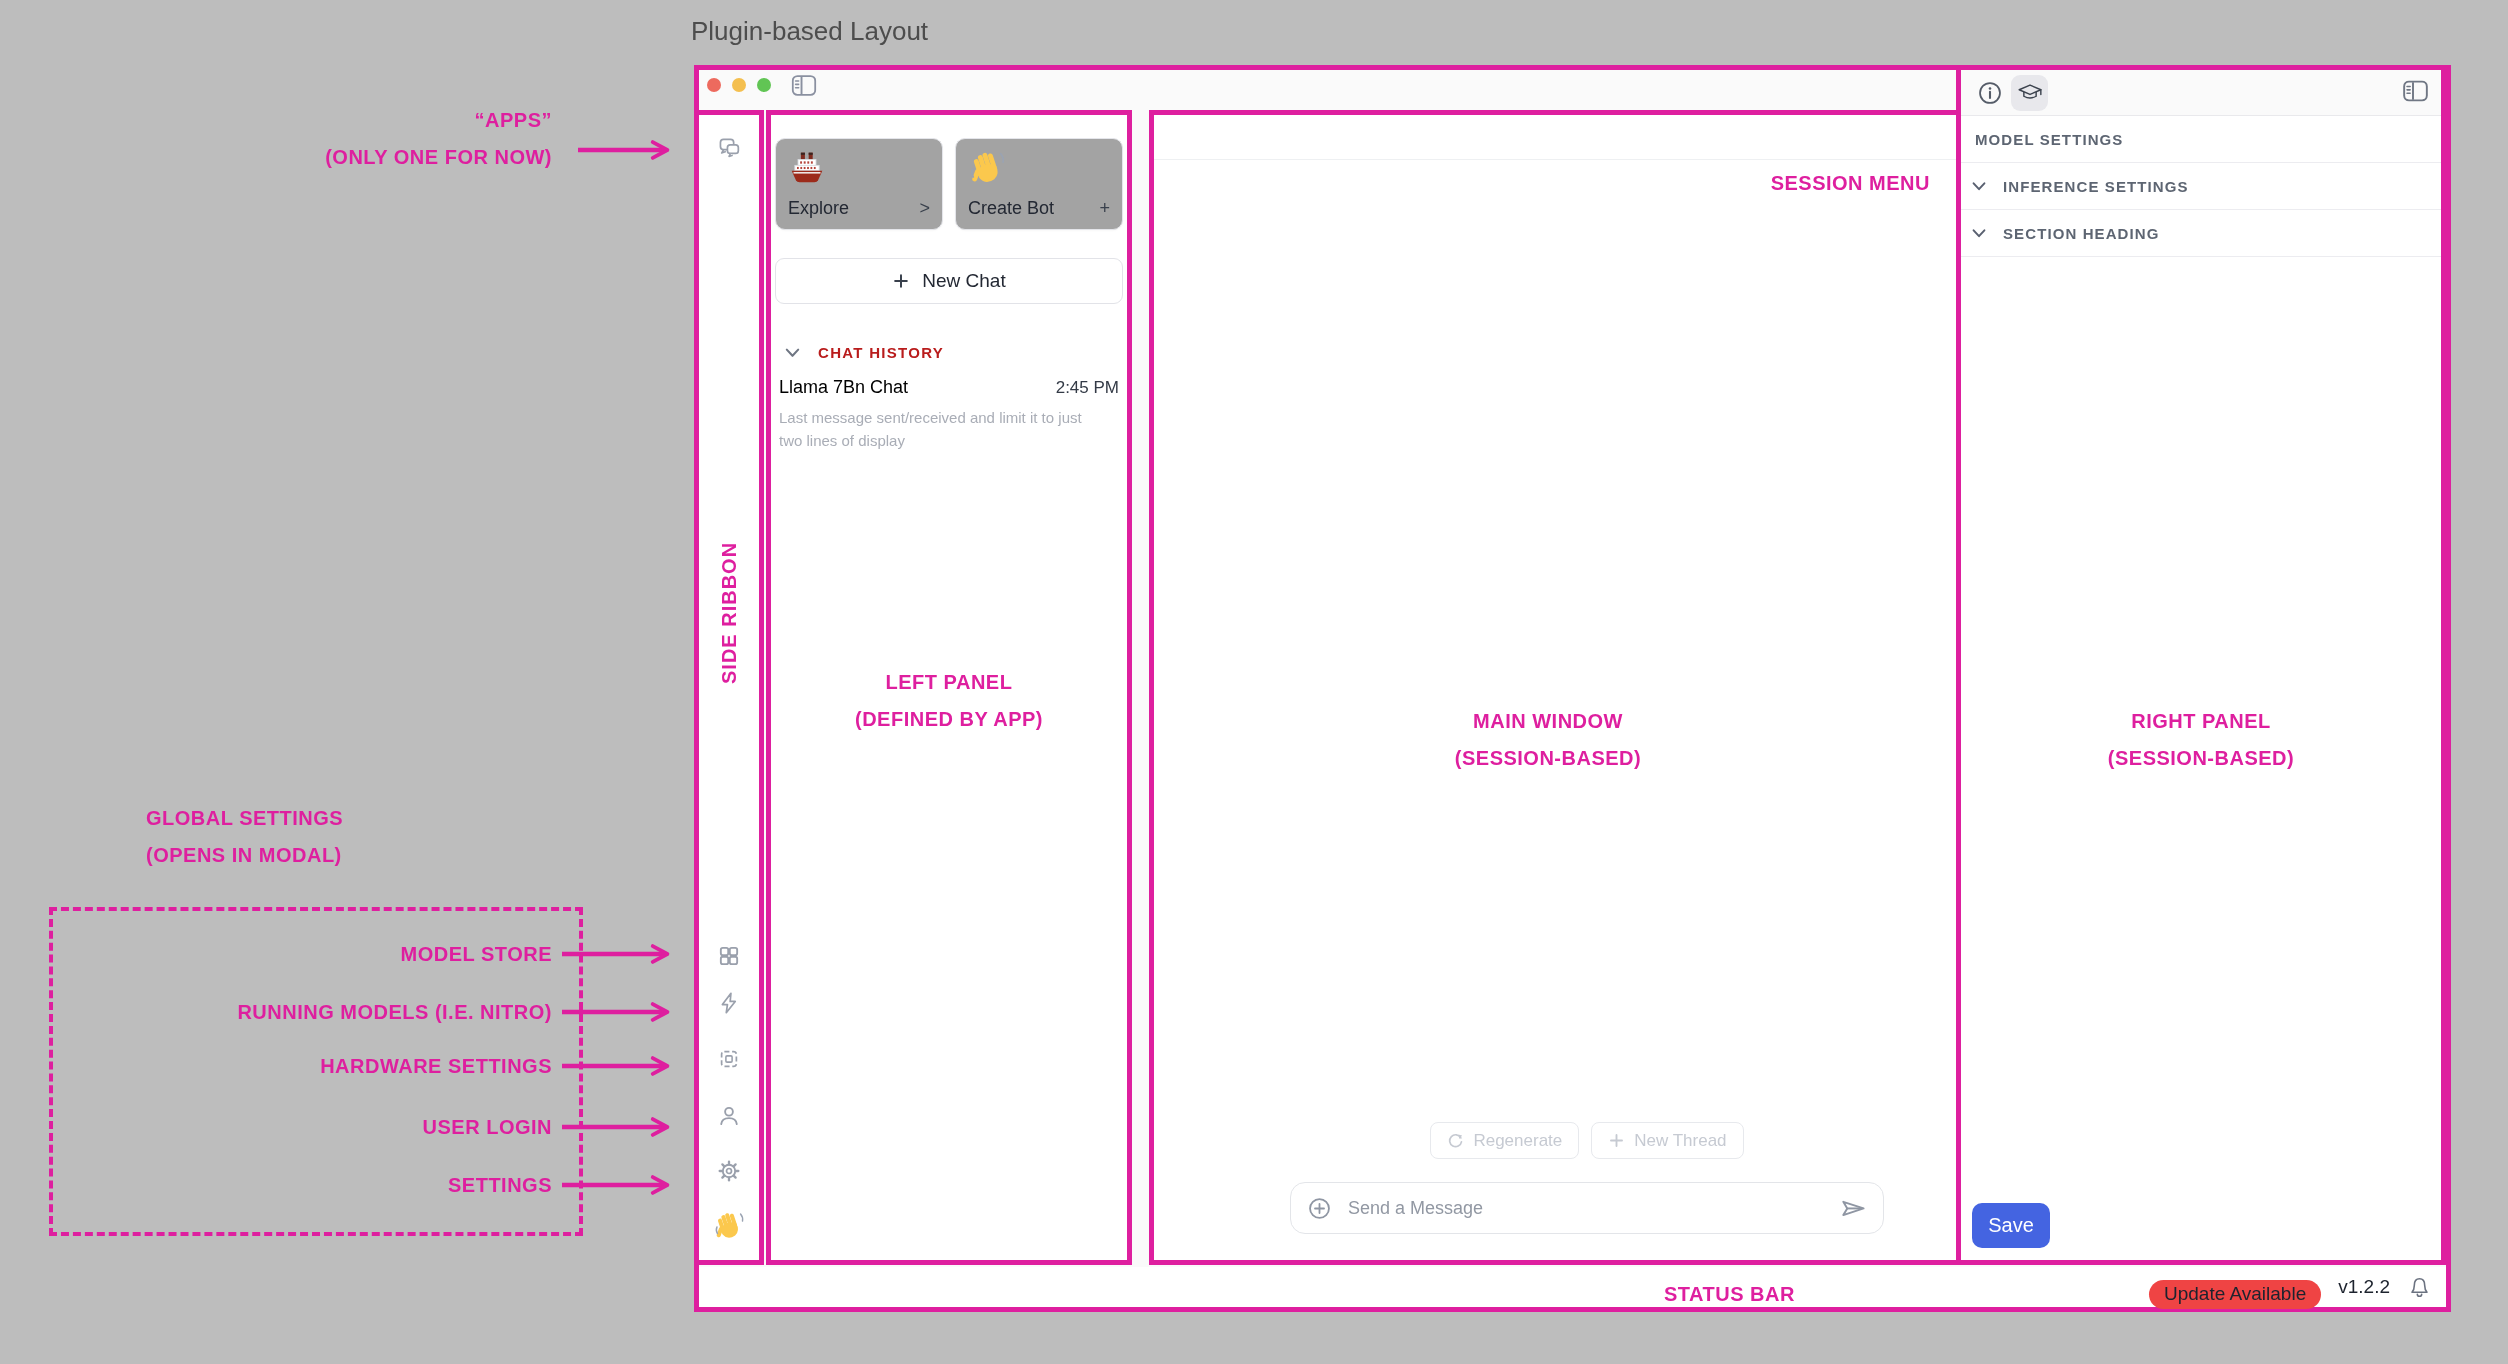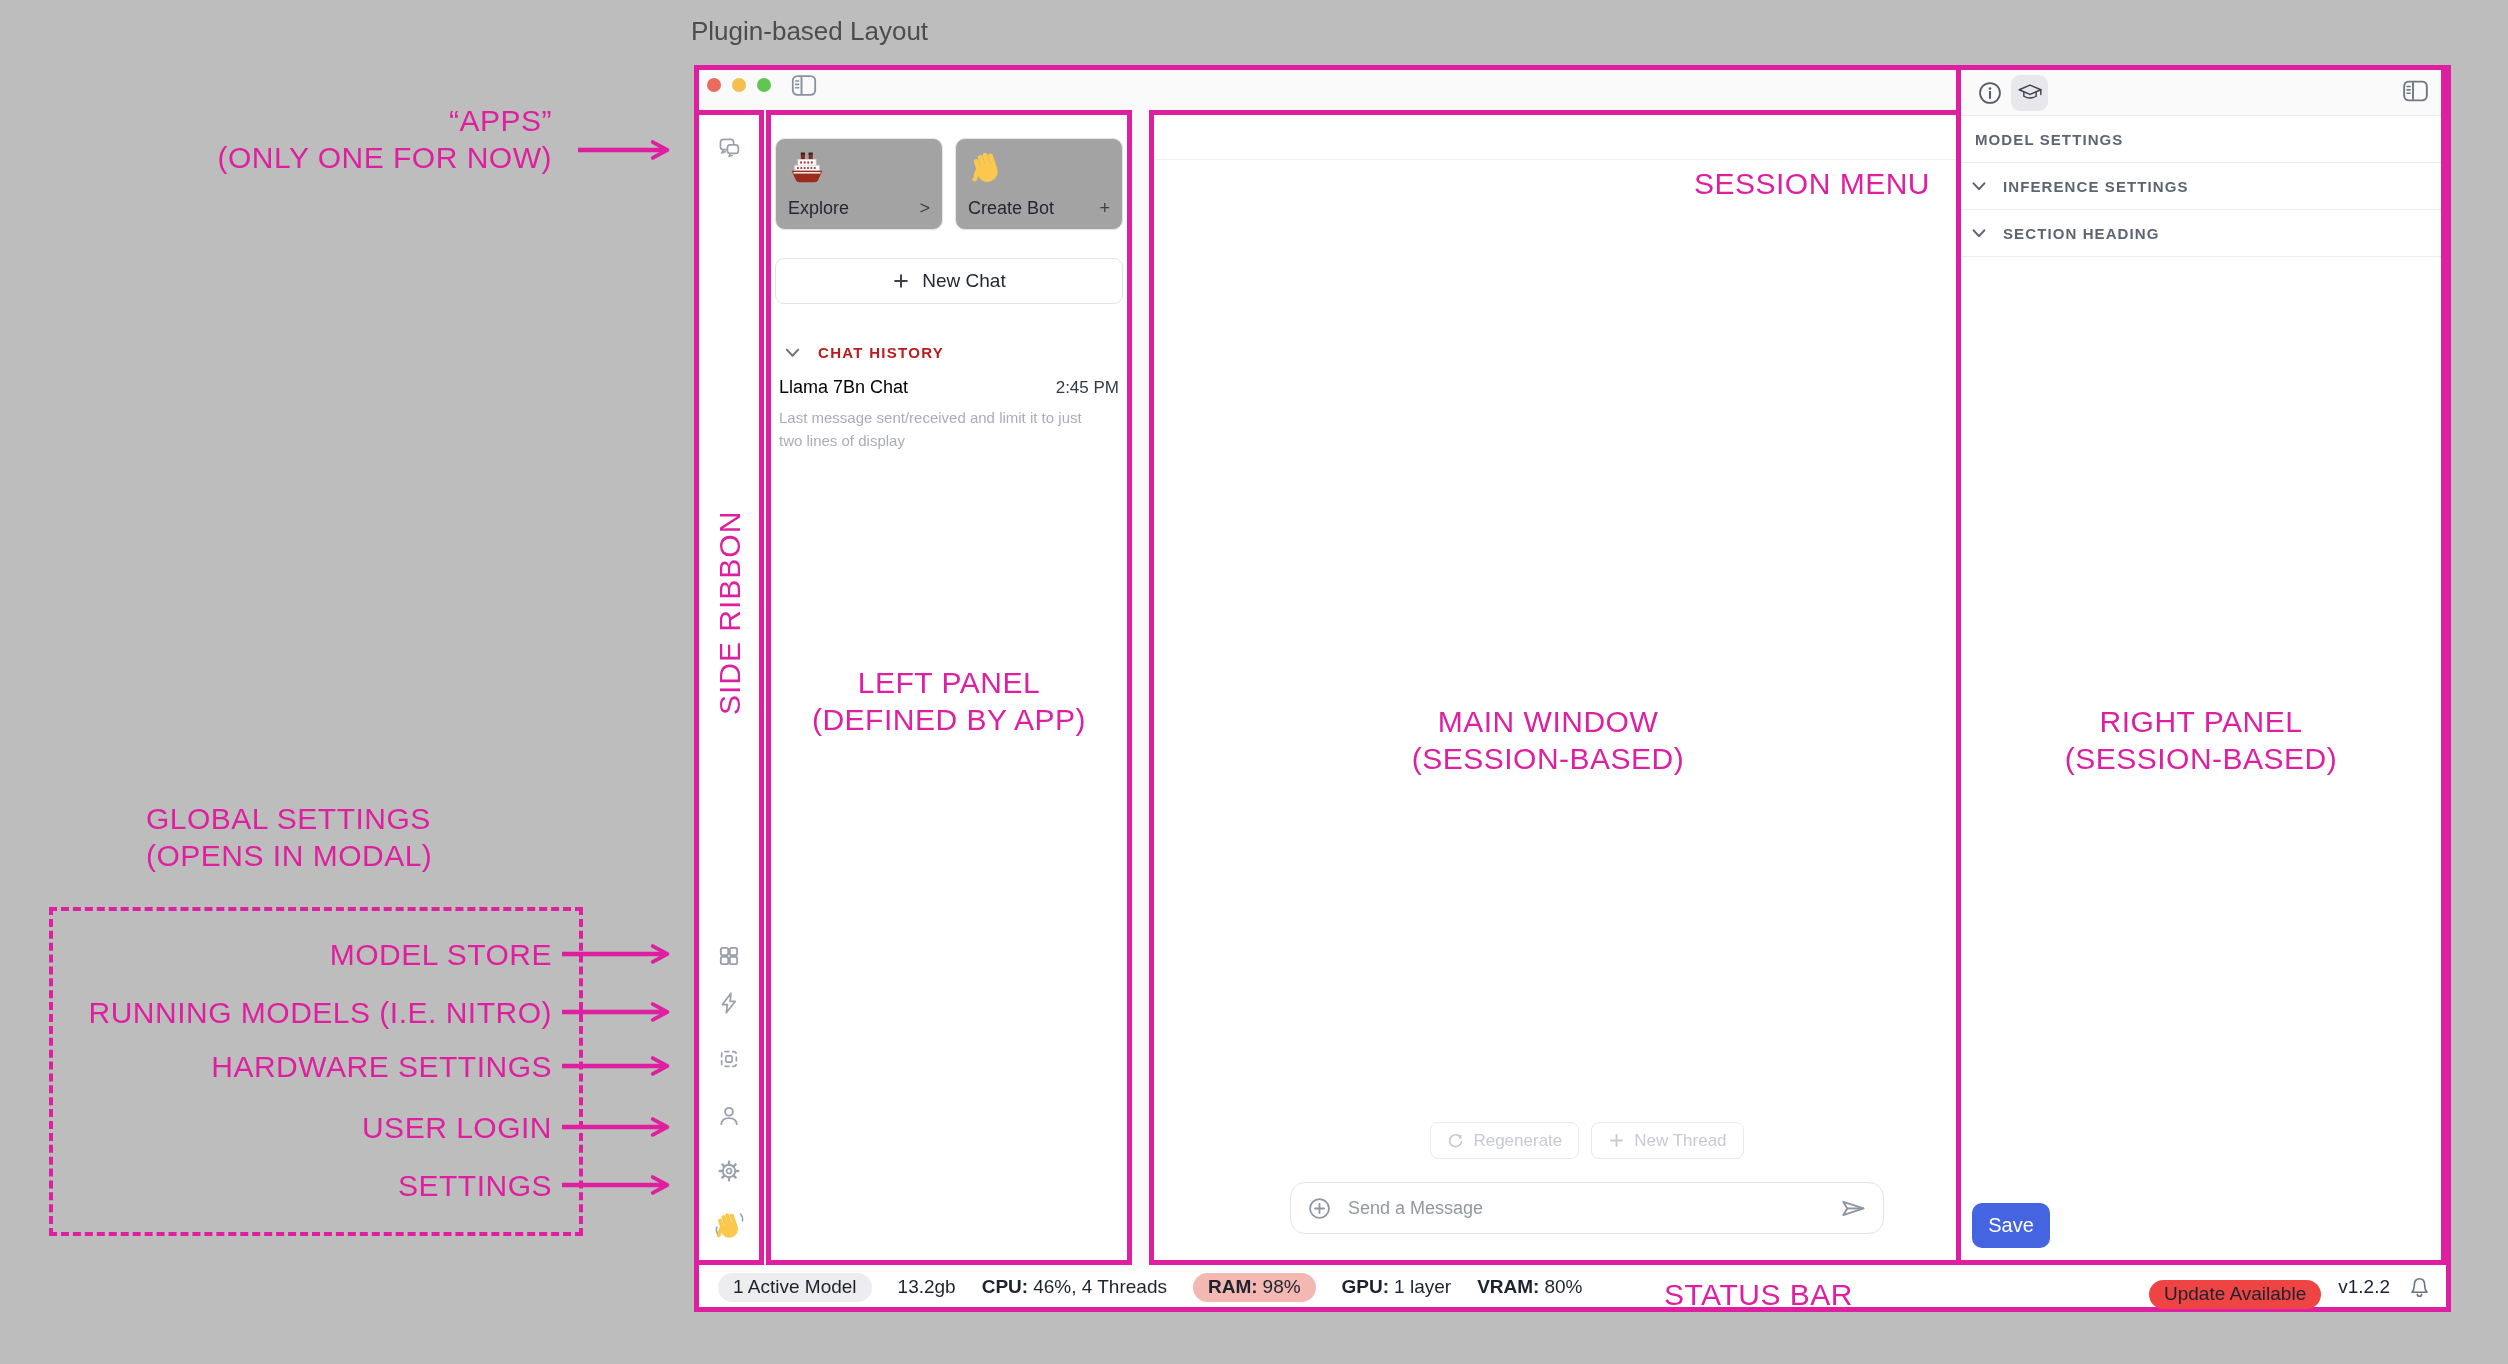--- a/index.html
+++ b/index.html
@@ -84,21 +84,21 @@
   .sb-text{font-size:19px;color:#1d232e;white-space:nowrap;}
   .sb-text b{margin-right:5px;}
   .pill{height:29px;display:flex;align-items:center;border-radius:15px;padding:0 15px;font-size:19px;color:#1d232e;white-space:nowrap;}
   .pill.gray{background:#ededef;}
   .pill.warn{background:#f3b8b2;font-size:19px;}
   .pill.warn b{margin-right:5px;}
   .pill.ok{background:#ef4444;font-weight:500;margin-top:14px;}
   .bell{width:25px;height:27px;color:#6b7280;}
 
   
-  .ann{position:absolute;color:var(--pink);font-weight:normal;font-size:30px;line-height:37px;letter-spacing:.5px;}
+  .ann{position:absolute;color:var(--pink);font-weight:bold;font-size:20px;line-height:37px;letter-spacing:.5px;}
   .ann-apps{left:150px;top:102px;width:402px;text-align:right;}
   .ann-global{left:146px;top:800px;}
   .dash-box{left:49px;top:907px;width:534px;height:329px;border:4px dashed var(--pink);}
   .ann-item{position:absolute;right:1956px;white-space:nowrap;text-align:right;}
   .ann-left{left:766px;top:664px;width:366px;text-align:center;}
   .ann-main{left:1149px;top:703px;width:798px;text-align:center;}
   .ann-right{left:1956px;top:703px;width:490px;text-align:center;}
   .ann-session{right:578px;top:165px;text-align:right;}
   .ann-status{left:1664px;top:1276px;}
   .ann-vert{left:711px;top:505px;width:36px;height:215px;writing-mode:vertical-rl;transform:rotate(180deg);text-align:center;letter-spacing:1px;}
@@ -375,31 +375,20 @@
     <svg class="chev" viewBox="0 0 20 20">
         <use href="#sym-chev"></use>
       </svg>
     <span class="rp-label">SECTION HEADING</span>
   </div>
 
   <button class="save-btn">Save</button>
 </div>
 
 <div class="abs statusbar">
-  <div class="sb-left">
-    <span class="pill gray">1 Active Model</span>
-    <span class="sb-text">13.2gb</span>
-    <span class="sb-text"><b>CPU:</b><span>46%, 4 Threads</span></span>
-    <span class="pill warn">
-        <b>RAM:</b>
-        <span>98%</span>
-      </span>
-    <span class="sb-text"><b>GPU:</b><span>1 layer</span></span>
-    <span class="sb-text"><b>VRAM:</b><span>80%</span></span>
-  </div>
   <div class="sb-right">
     <span class="pill ok">Update Available</span>
     <span class="sb-text">v1.2.2</span>
     <svg class="bell" viewBox="0 0 30 30">
         <use href="#sym-bell"></use>
       </svg>
   </div>
 </div>
 
 <div class="ann ann-apps">

